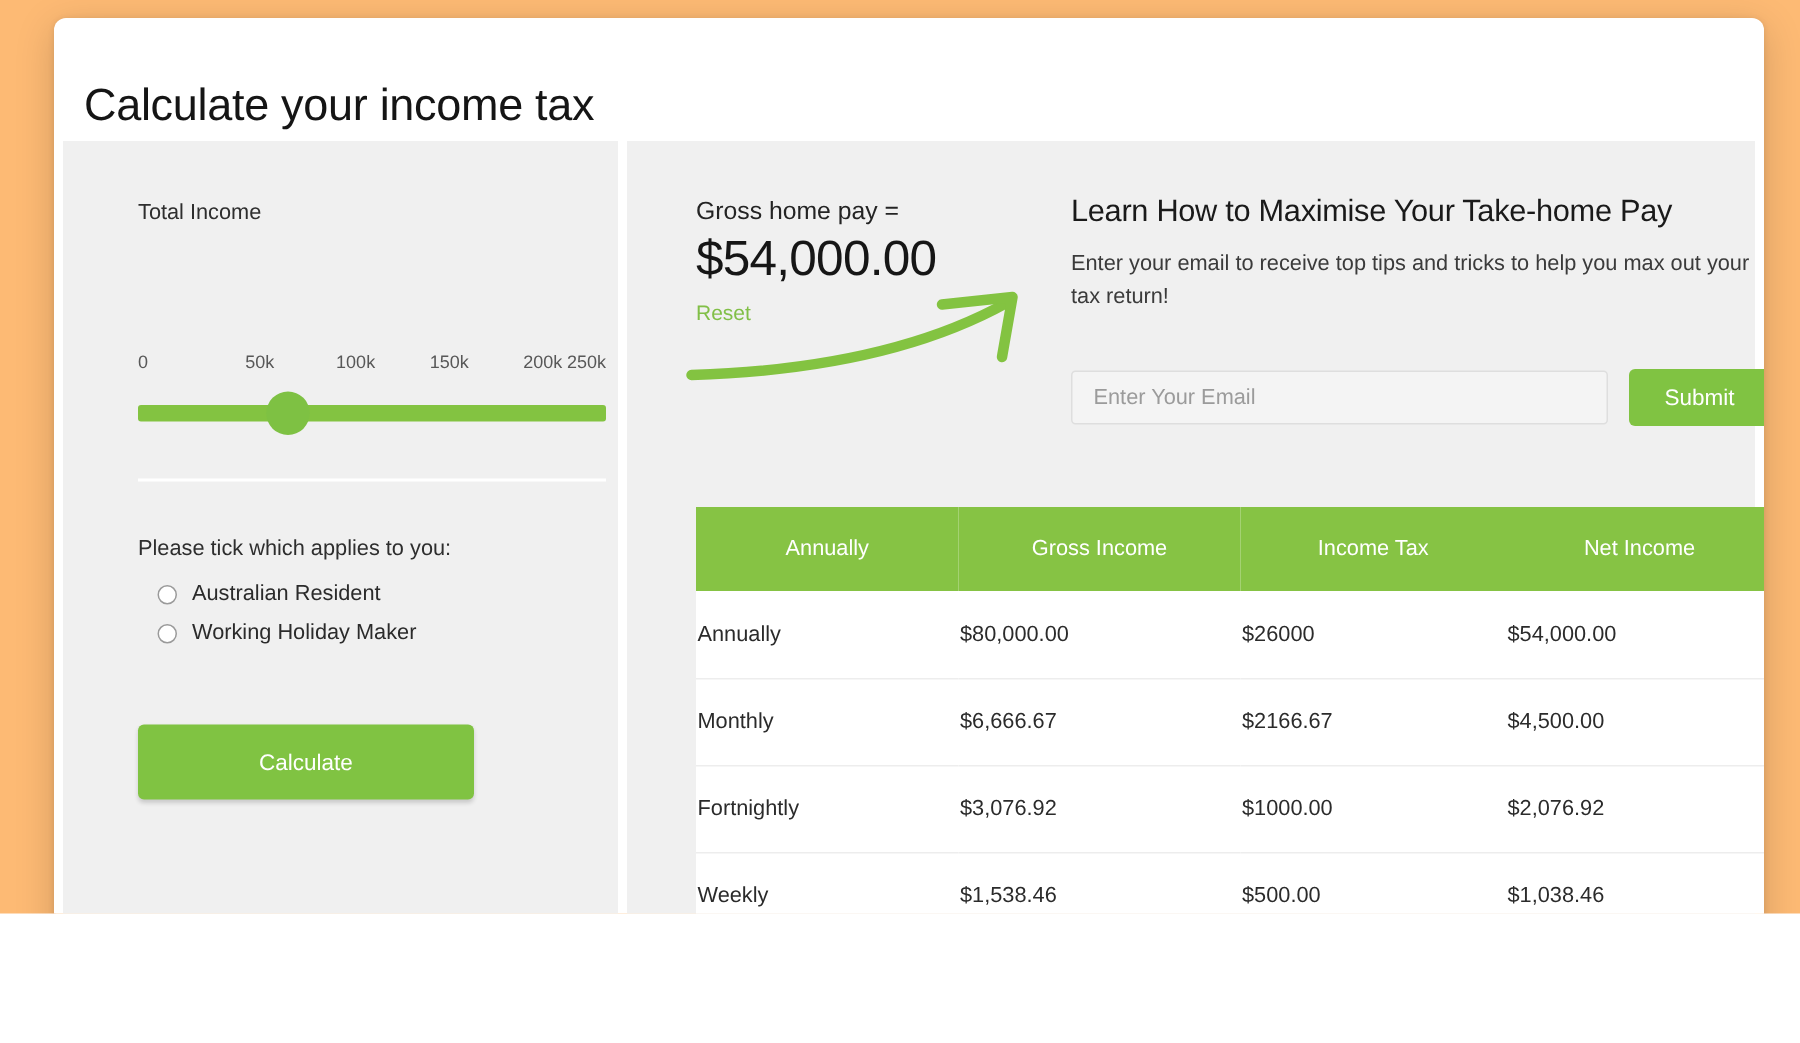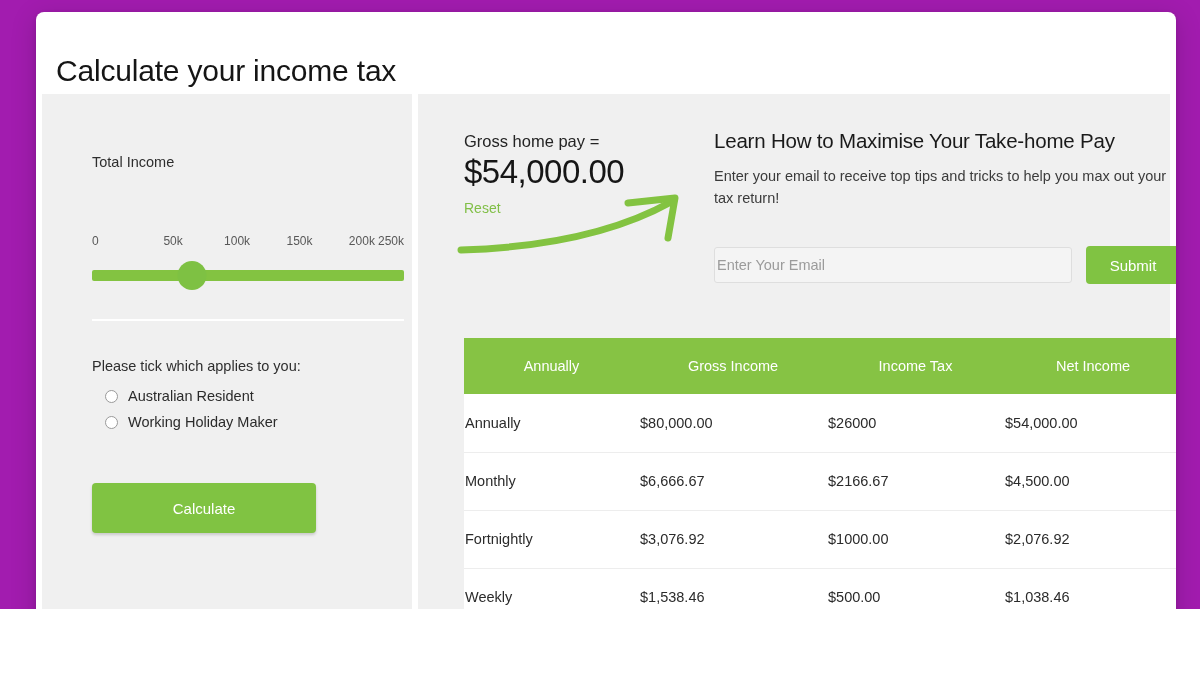--- a/index.html
+++ b/index.html
@@ -4,21 +4,21 @@
 <style>
   * { box-sizing: border-box; }
   html, body {
     margin: 0; padding: 0;
     width: 1200px; height: 695px;
     background: #ffffff;
     font-family: "Liberation Sans", sans-serif;
     -webkit-font-smoothing: antialiased;
   }
 
-  .page { position: relative; width: 1200px; height: 609px; background:#a21caf; overflow:hidden; }
+  .page { position: relative; width: 1200px; height: 609px; background:#fdba74; overflow:hidden; }
 
   
   .card {
     position: absolute;
     left: 36px; top: 12px;
     width: 1140px; height: 660px;
     background: #ffffff;
     border-radius: 8px;
     box-shadow: 0 6px 26px rgba(0,0,0,0.17), 0 1px 4px rgba(0,0,0,0.10);
     overflow: hidden;
@@ -36,21 +36,21 @@
   
   .panel {
     position: absolute;
     background: #f0f0f0;
   }
   .panel-left  { left: 6px;   top: 82px; width: 370px;  height: 566px; }
   .panel-right { left: 382px; top: 82px; width: 752px;  height: 566px; }
 
   
   .field-label {
-    position: absolute; left: 50px; top: 60px;
+    position: absolute; left: 50px; top: 40px;
     font-size: 14.5px; color: #2e2e2e;
   }
 
   .income-input-group {
     position: absolute; left: 50px; top: 68px;
     width: 312px; height: 41px;
     display: flex;
     background: #ffffff;
     border: 1px solid #e0e0e0;
     border-radius: 4px;
@@ -208,21 +208,21 @@
 
   .signup-row {
     position: absolute; left: 296px; top: 152px;
     display: flex; align-items: center; gap: 14px;
   }
   .email-input {
     width: 358px; height: 36px;
     background: #f4f4f4;
     border: 1px solid #dedede;
     border-radius: 3px;
-    padding: 0 2px;
+    padding: 0 14px;
     font-family: "Liberation Sans", sans-serif;
     font-size: 14.5px;
     color: #333;
     outline: none;
   }
   .email-input::placeholder { color: #9b9b9b; }
   .submit-btn {
     width: 94px; height: 38px;
     background: #80c342;
     color: #fff;

